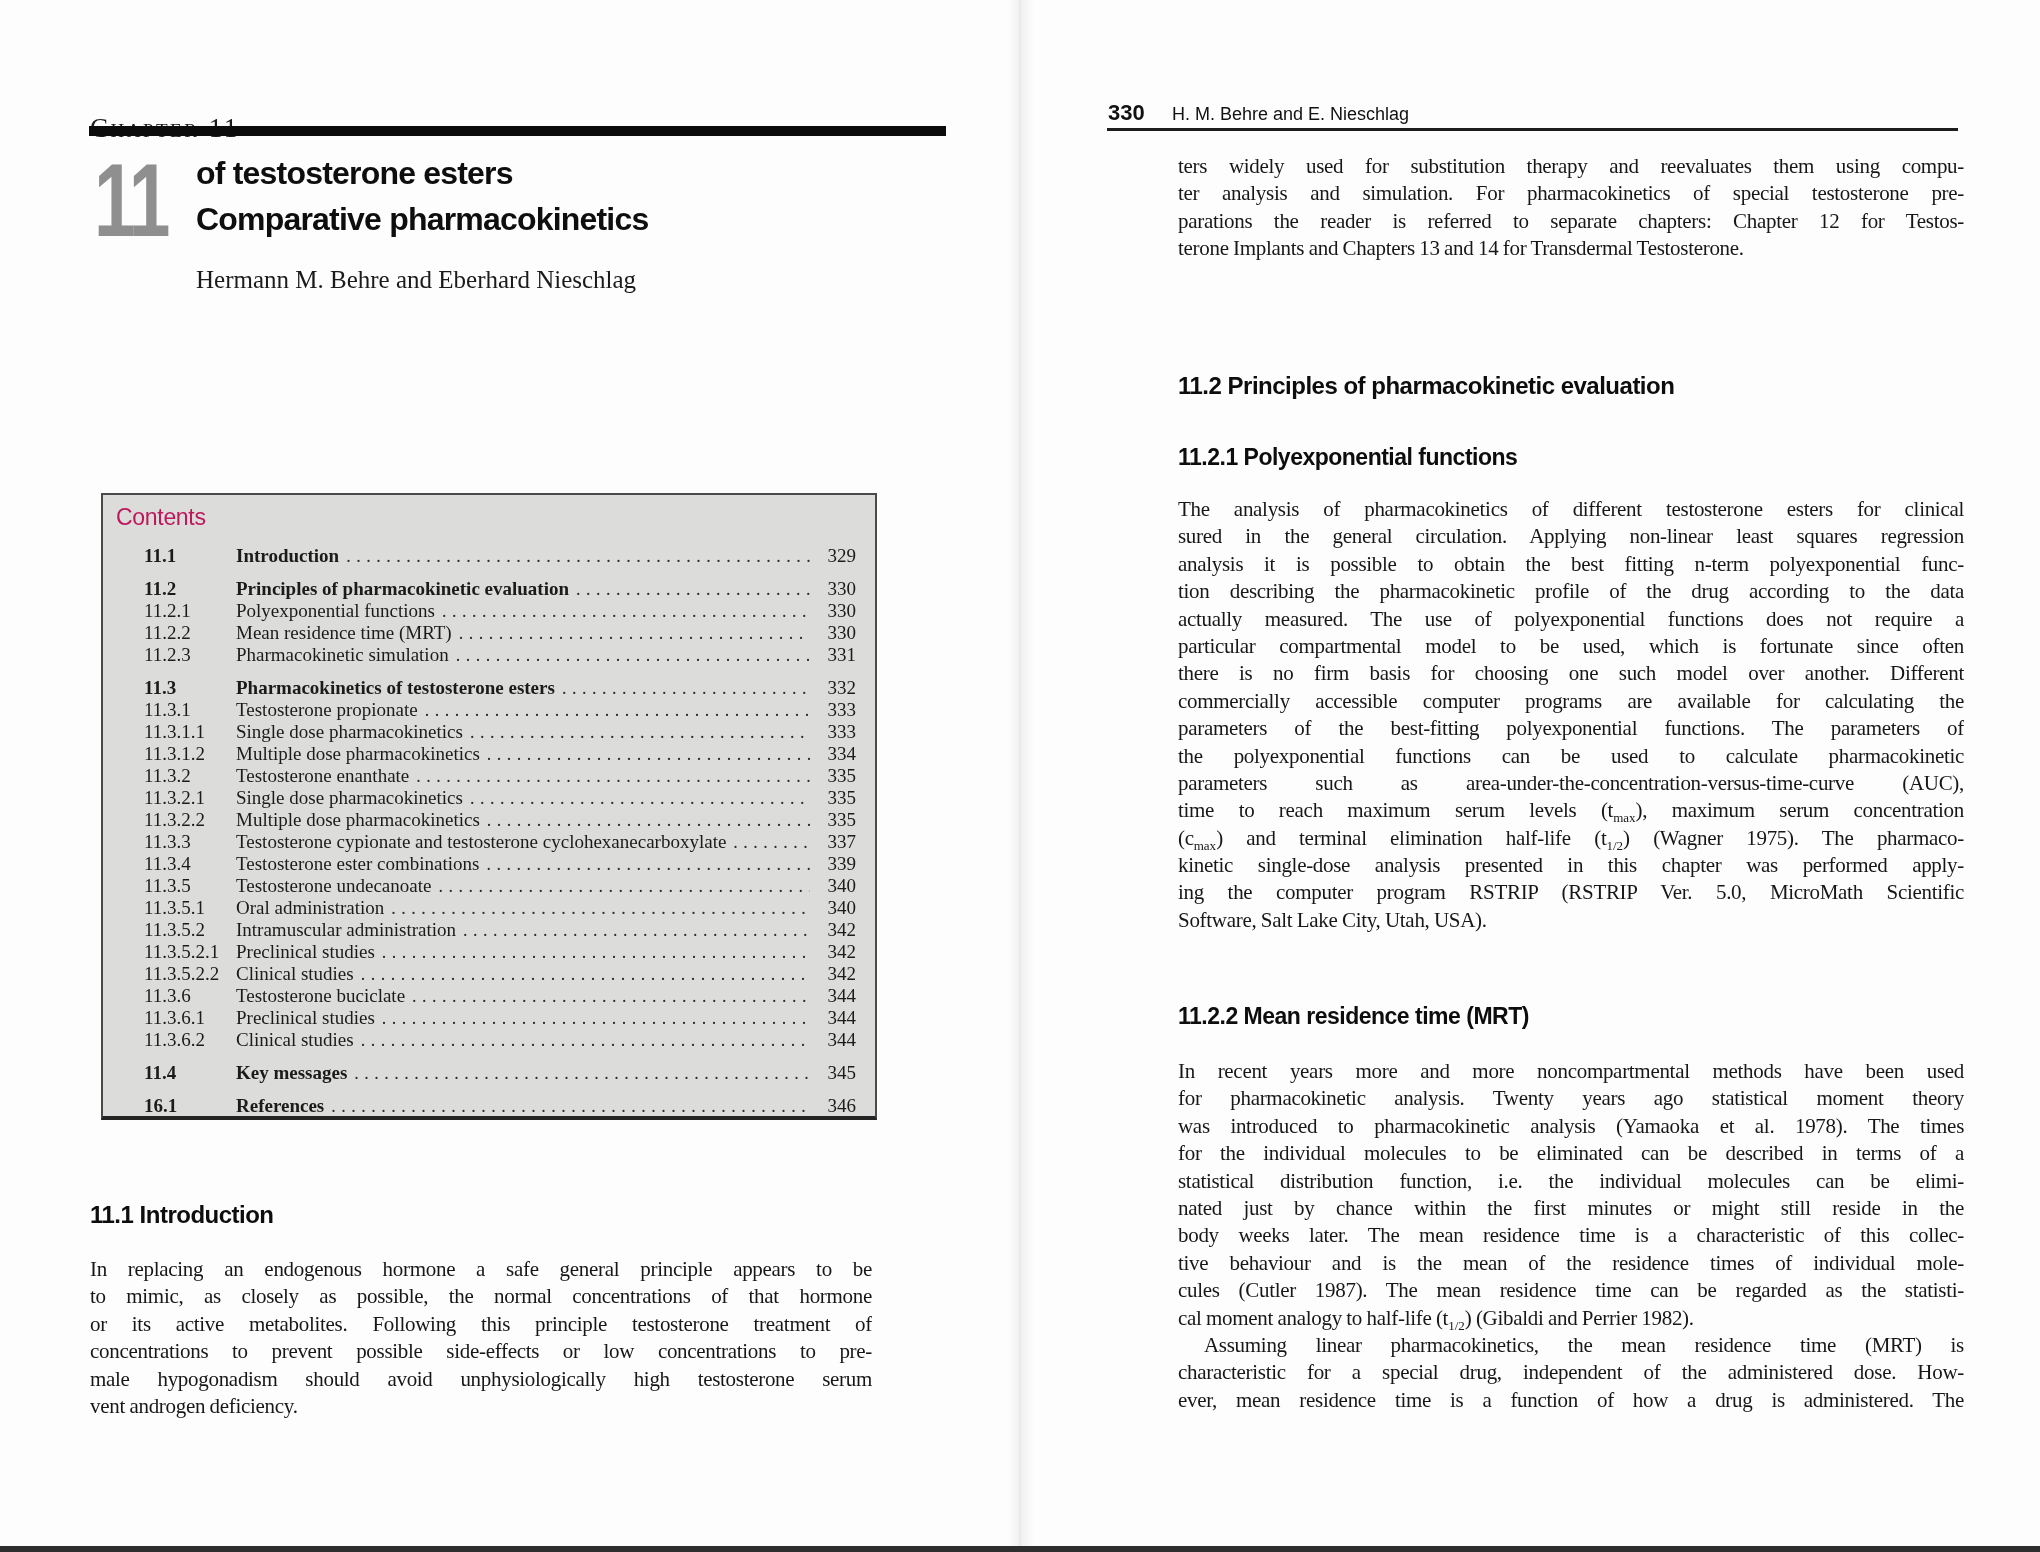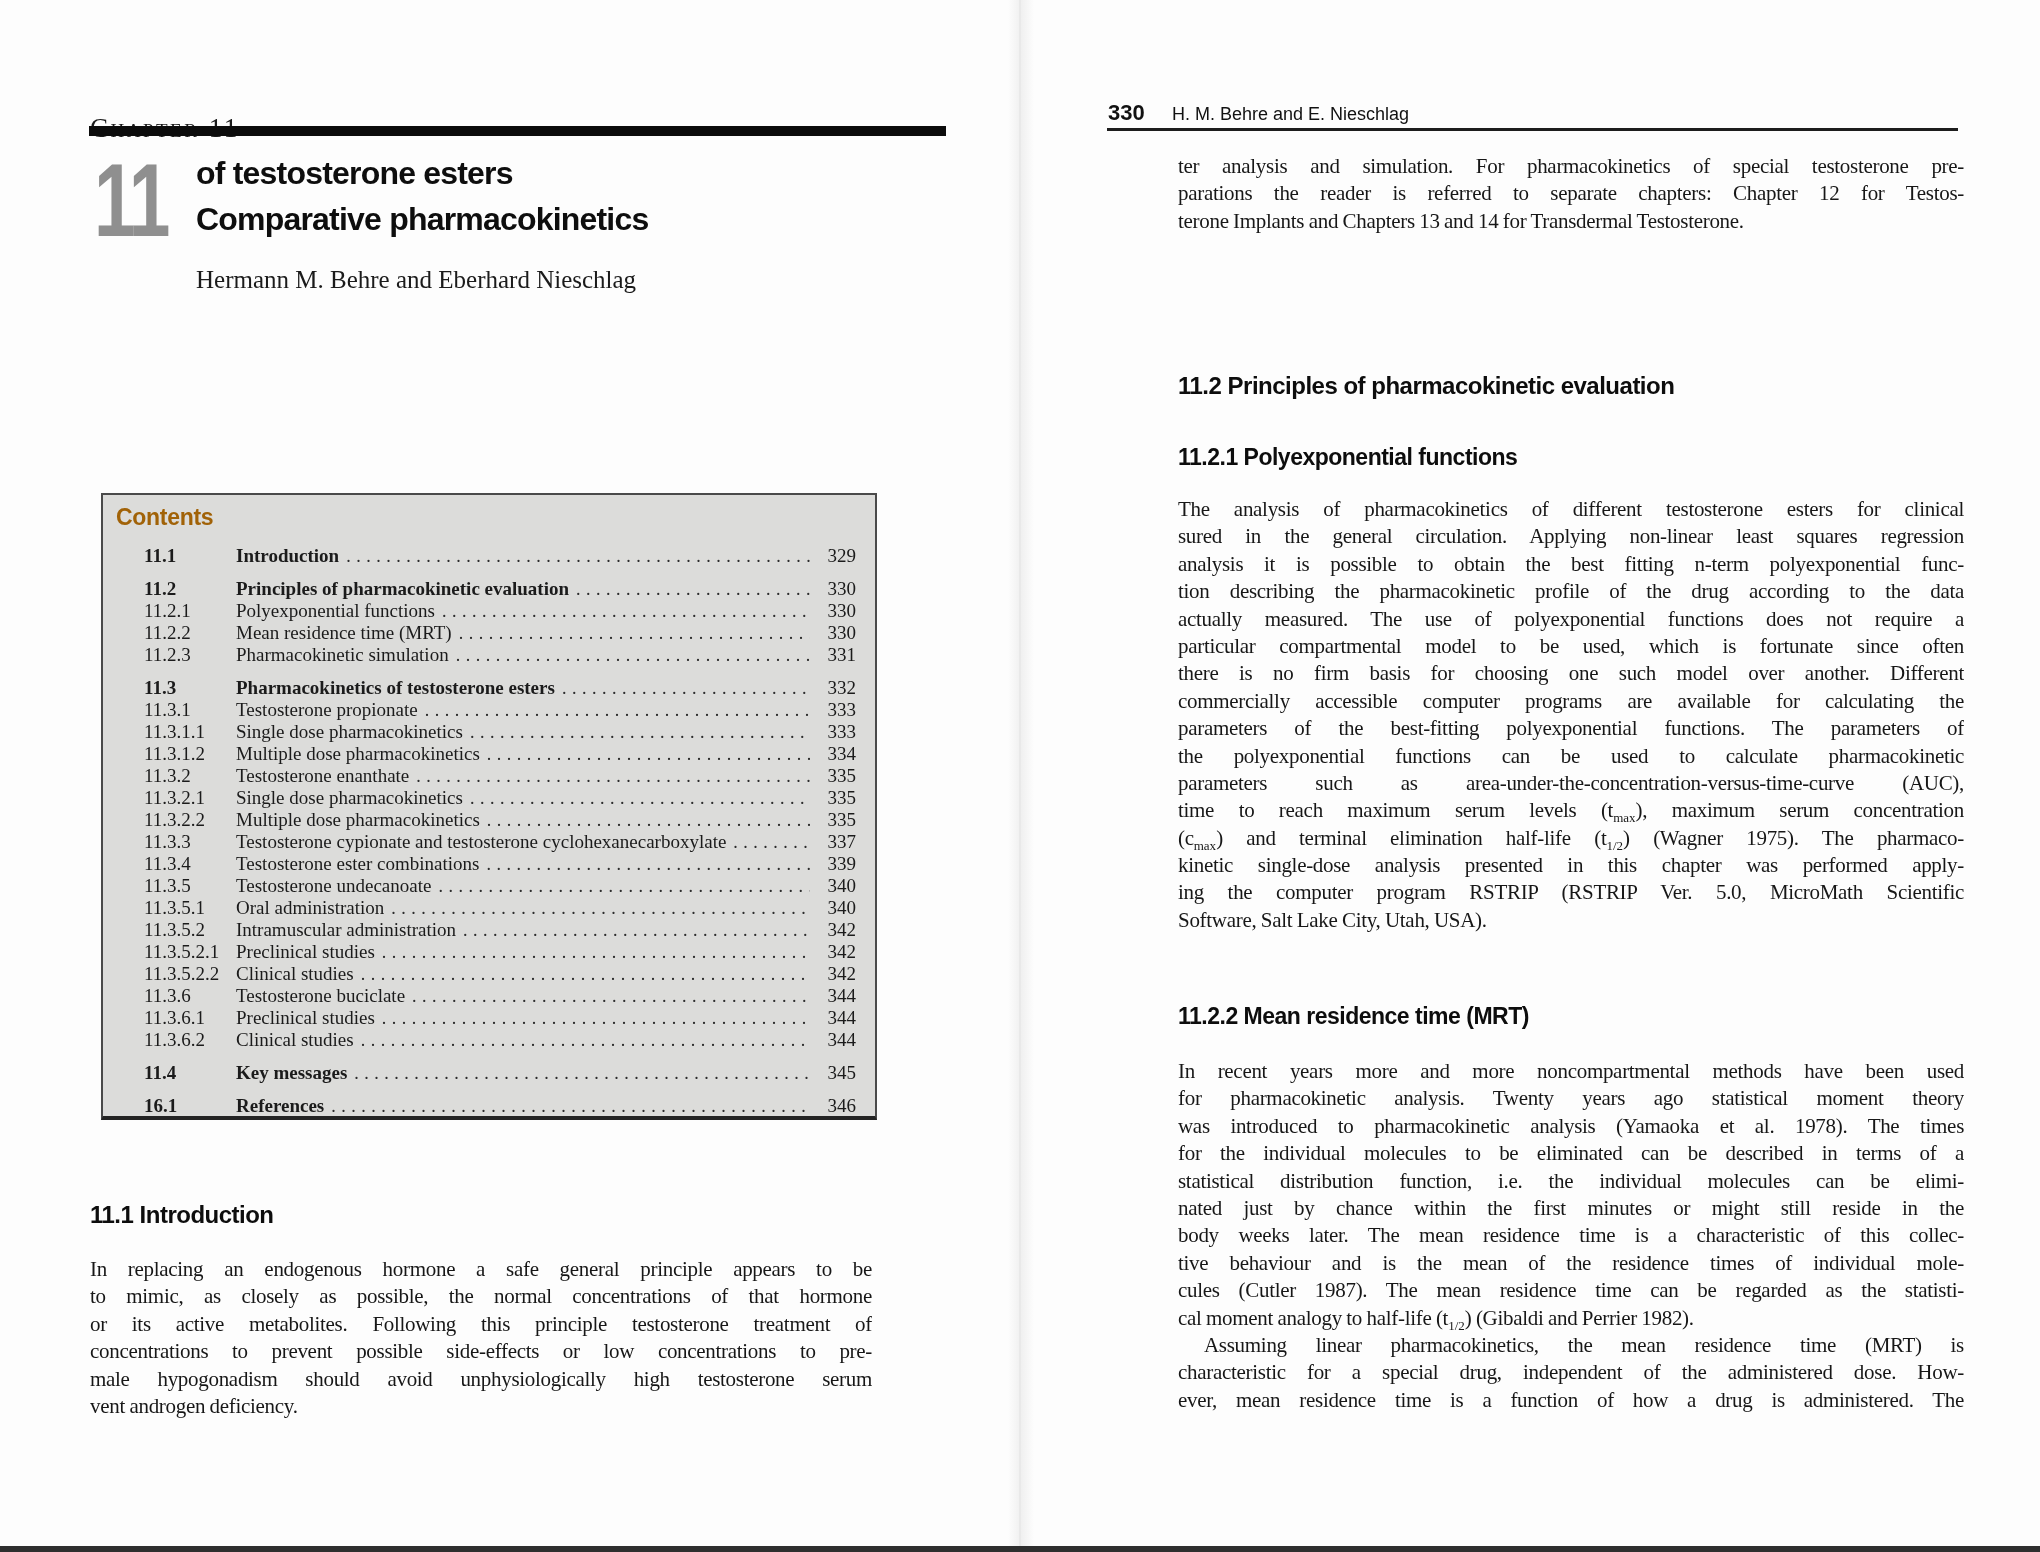--- a/index.html
+++ b/index.html
@@ -24,22 +24,22 @@
     font-weight:700;font-size:104px;line-height:104px;color:#8f8f8f;
     transform:scaleX(0.72);transform-origin:left top;letter-spacing:-4px;}
   #chapter-title{left:196px;top:150px;width:700px;font-family:"Liberation Sans",sans-serif;
     font-weight:700;font-size:32px;line-height:46px;letter-spacing:-0.8px;color:#0e0e0e;}
   #chapter-authors{left:196px;top:266px;font-size:25px;color:#1b1b1b;}
 
   
   #contents-box{left:101px;top:493px;width:776px;height:627px;box-sizing:border-box;
     background:#dcdcda;border:2px solid #4a4a4a;border-bottom:4px solid #242424;
     padding:9px 19px 0 13px;}
-  #contents-title{font-family:"Liberation Sans",sans-serif;font-weight:700;
-    font-size:23px;letter-spacing:-0.3px;color:#a16207;}
+  #contents-title{font-family:"Liberation Sans",sans-serif;font-weight:400;
+    font-size:23px;letter-spacing:-0.3px;color:#be185d;}
   #toc-rows{margin-top:14px;font-size:19px;color:#1b1b1b;}
   .trow{display:flex;align-items:flex-end;height:22px;line-height:22px;margin-left:28px;}
   .trow.tgap{margin-top:11px;}
   .trow.tbold .tnum,.trow.tbold .ttitle{font-weight:700;}
   .tnum{width:92px;flex:0 0 auto;}
   .ttitle{flex:0 0 auto;white-space:nowrap;}
   .tdots{flex:1 1 auto;overflow:hidden;white-space:nowrap;letter-spacing:5.5px;
     padding-left:7px;color:#2d2d2d;font-size:18px;}
   .tpg{flex:0 0 auto;width:46px;text-align:right;}
 
@@ -249,20 +249,21 @@
       <div class="tline tlast">vent androgen deficiency.</div>
     </div>
 
   <div class="abs" id="page-header">
     <span id="page-number">330</span>
     <span id="running-head">H. M. Behre and E. Nieschlag</span>
   </div>
   <div class="abs" id="header-rule"></div>
 
   <div class="abs body-block" id="para-intro-right">
+      <div class="tline">ters widely used for substitution therapy and reevaluates them using compu-</div>
       <div class="tline">ter analysis and simulation. For pharmacokinetics of special testosterone pre-</div>
       <div class="tline">parations the reader is referred to separate chapters: Chapter 12 for Testos-</div>
       <div class="tline tlast">terone Implants and Chapters 13 and 14 for Transdermal Testosterone.</div>
     </div>
 
   <div class="abs h-sans" id="h-11-2">11.2 Principles of pharmacokinetic evaluation</div>
   <div class="abs h-sans" id="h-11-2-1">11.2.1 Polyexponential functions</div>
   <div class="abs body-block" id="para-11-2-1">
       <div class="tline">The analysis of pharmacokinetics of different testosterone esters for clinical</div>
       <div class="tline">sured in the general circulation. Applying non-linear least squares regression</div>

